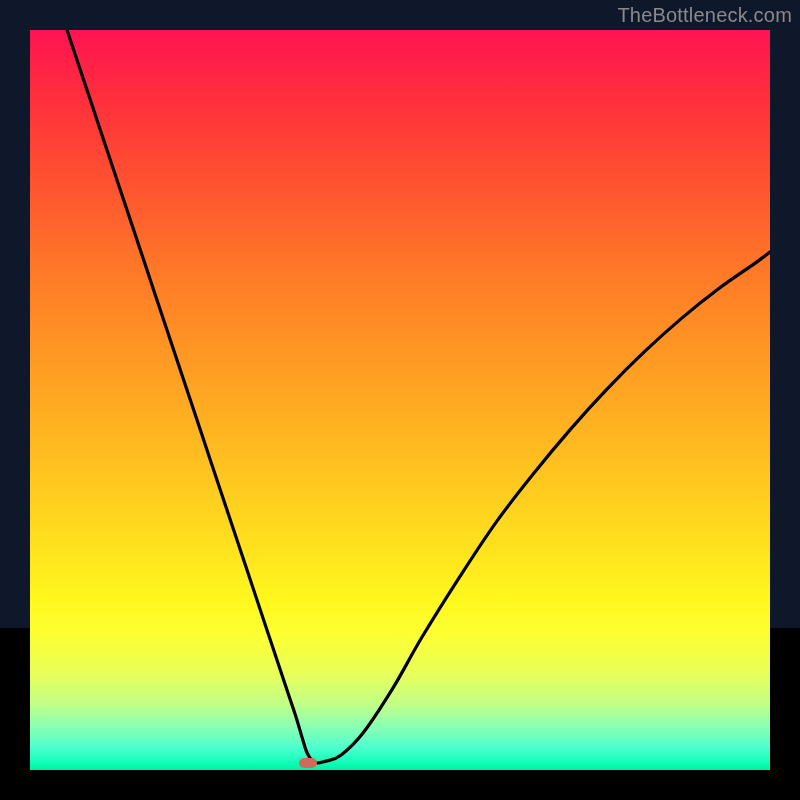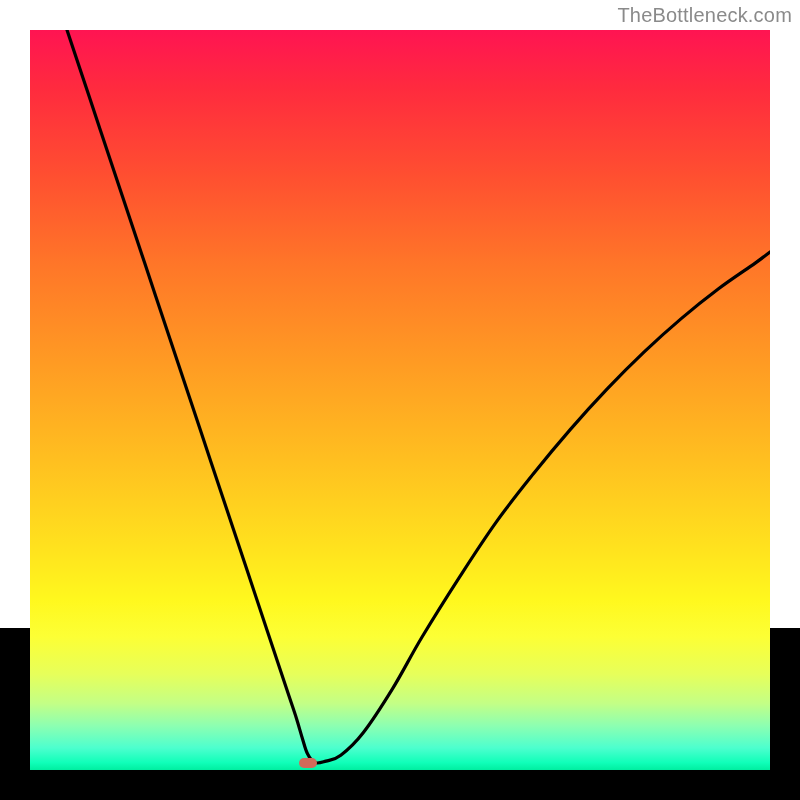--- a/index.html
+++ b/index.html
@@ -8,21 +8,21 @@
     width: 800px;
     height: 800px;
     overflow: hidden;
     background: #000;
     font-family: Arial, Helvetica, sans-serif;
   }
   .frame {
     position: relative;
     width: 800px;
     height: 628px;
-    background: #ffffff;
+    background: #0f172a;
     text-align: center;
   }
   .plot-area {
     position: absolute;
     left: 30px;
     top: 30px;
     width: 740px;
     height: 740px;
     background: linear-gradient(to bottom,
       #ff1452 0%,

